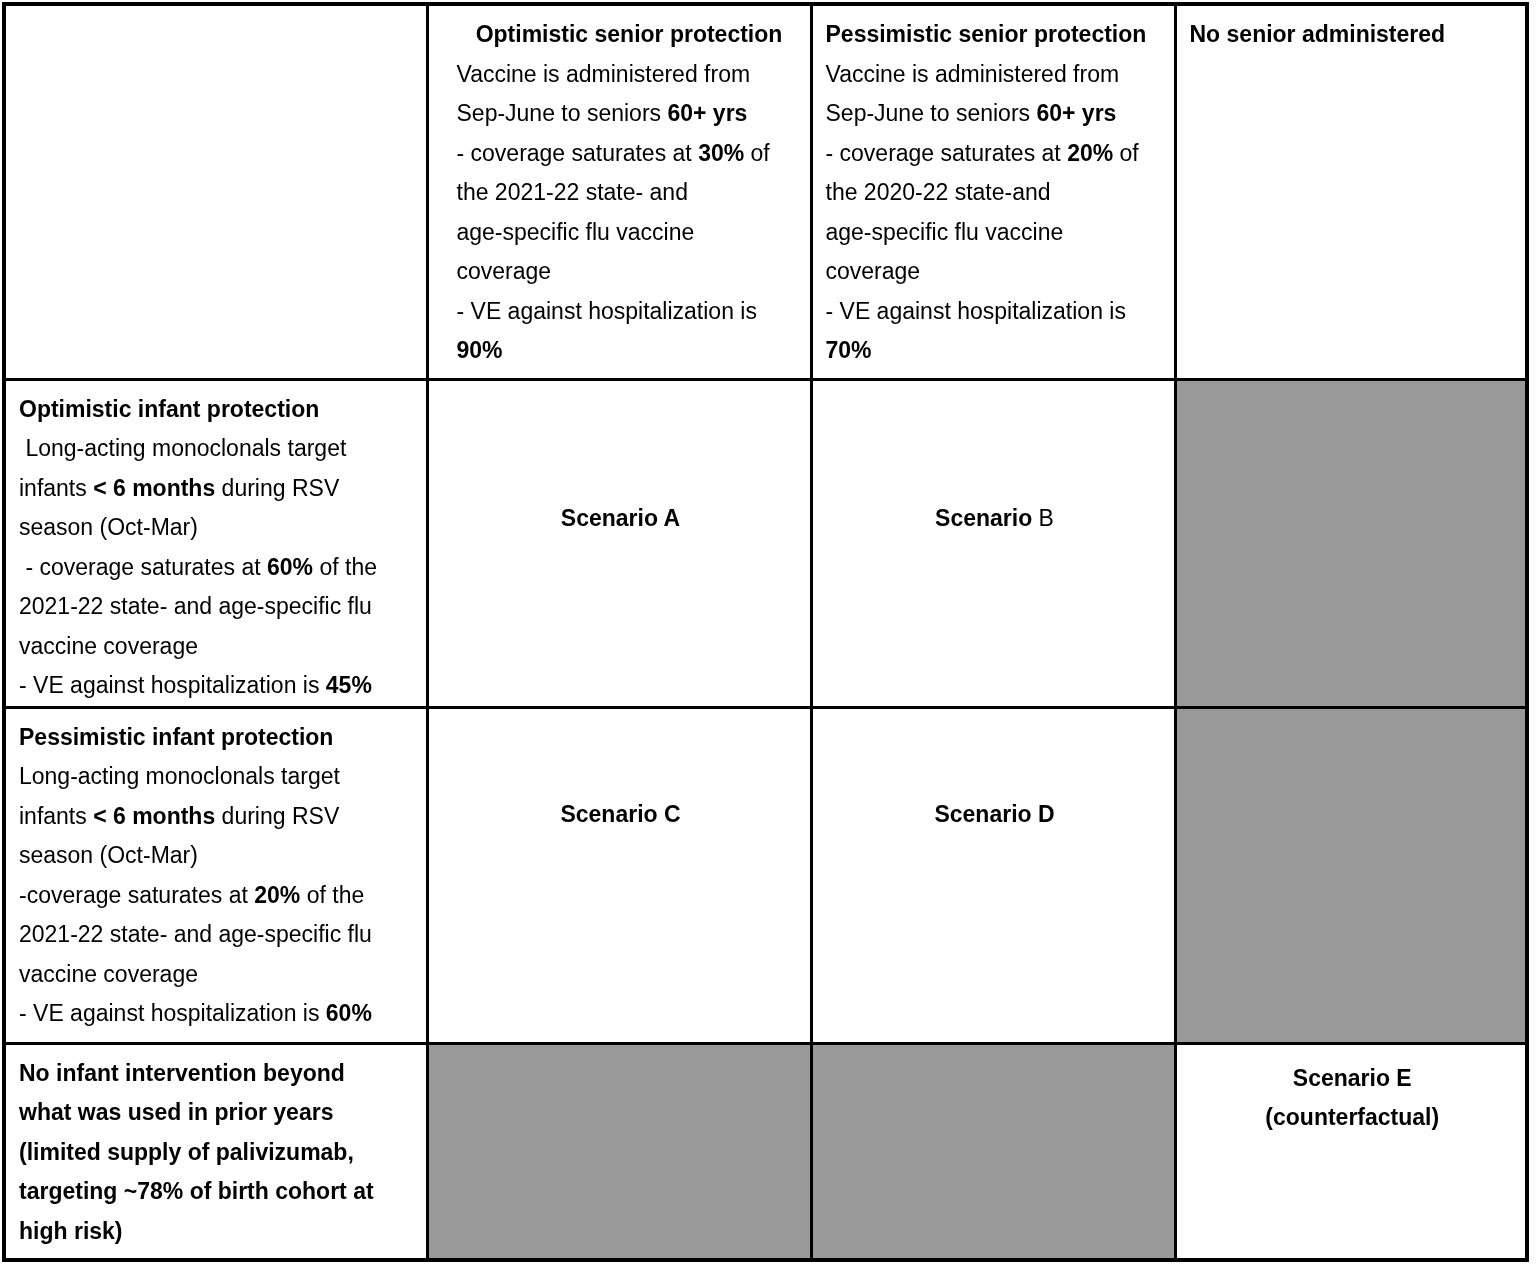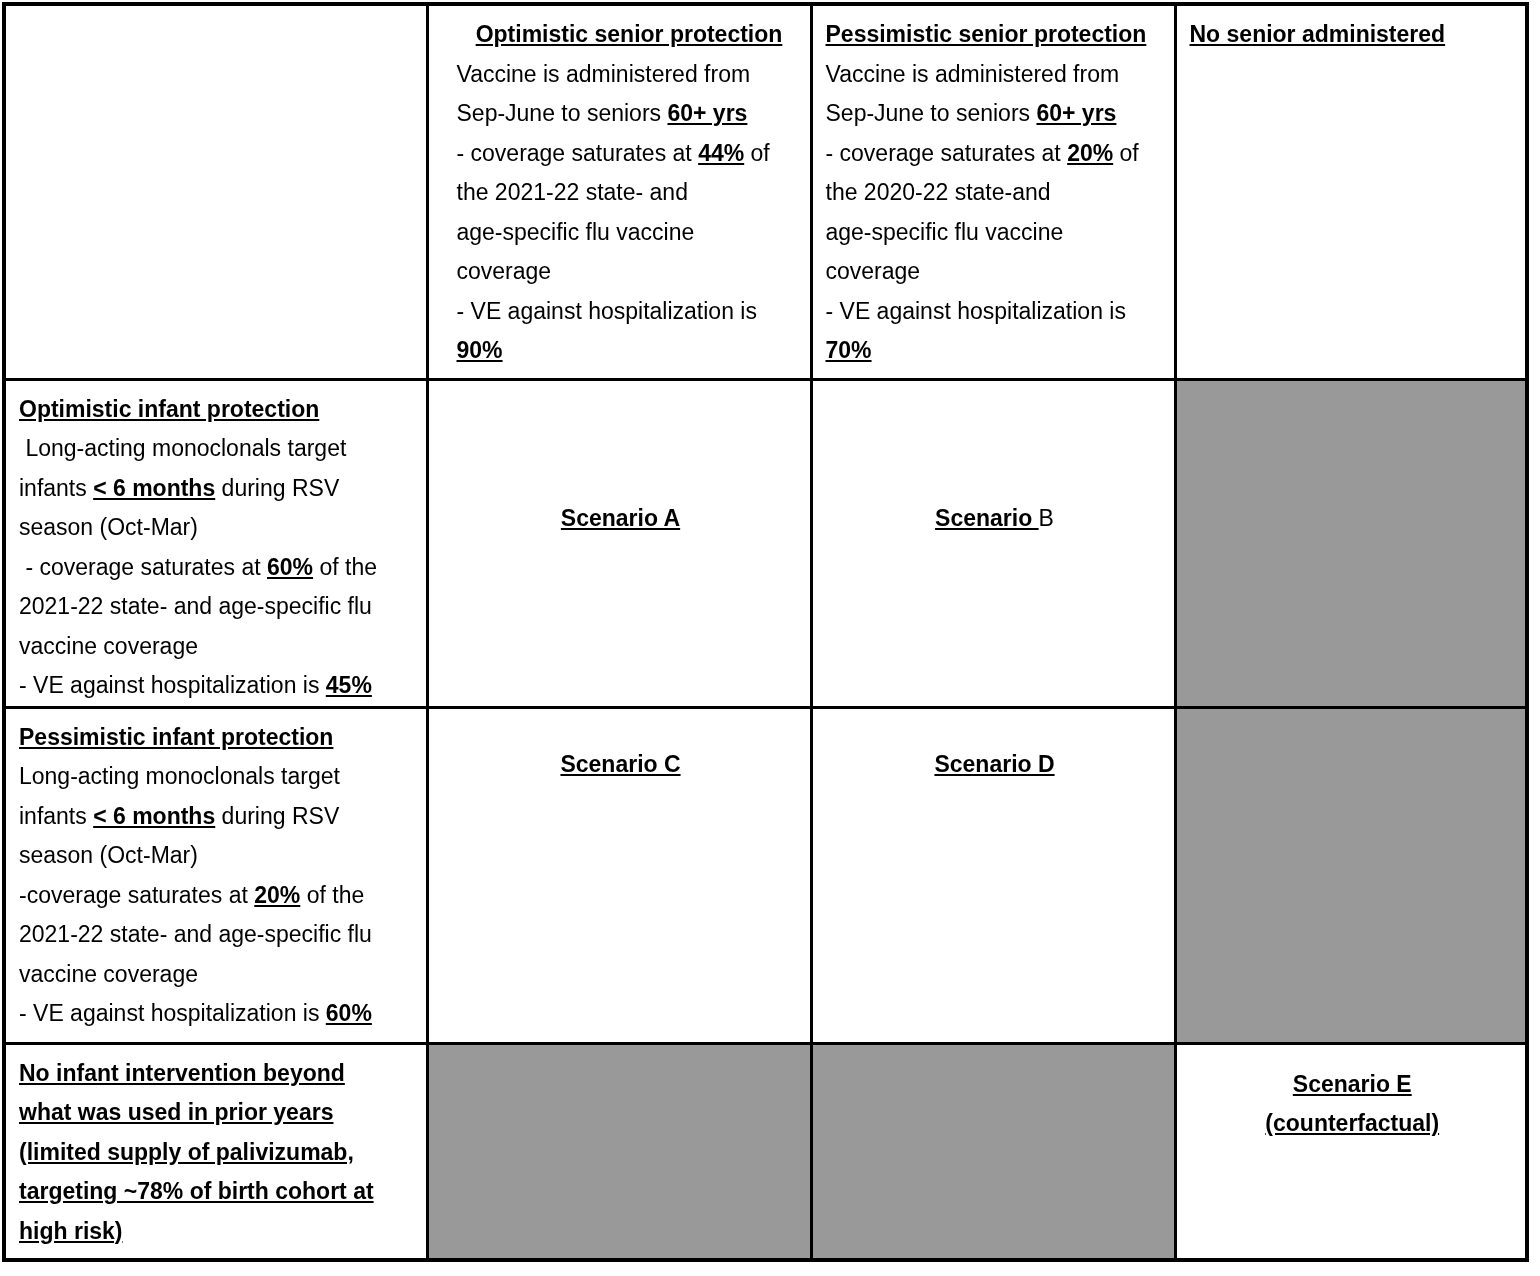--- a/index.html
+++ b/index.html
@@ -25,46 +25,46 @@
     overflow: hidden;
   }
   tbody tr:nth-child(1) { height: 375px; }
   tbody tr:nth-child(2) { height: 327px; }
   tbody tr:nth-child(3) { height: 336px; }
   tbody tr:nth-child(4) { height: 217px; }
   
   tbody tr:first-child td:nth-child(2) { padding-left: 28px; padding-right: 8px; }
   .line { white-space: pre; }
   .line.ac { text-align: center; }
-  .b { font-weight: bold; text-decoration: underline; }
+  .b { font-weight: bold; }
   td.a-center { text-align: left; }
   td.shaded { background: var(--shaded, #999999); }
   td.scn { text-align: center; }
   td.off-deep { padding-top: 118px; }
-  td.off-mid  { padding-top: 36px; }
-  td.off-top  { padding-top: 20px; }
+  td.off-mid  { padding-top: 86px; }
+  td.off-top  { padding-top: 14px; }
 </style>
 </head>
 <body style="color: rgb(0, 0, 0);">
 
 <table class="scenario-table">
   <colgroup>
     <col style="width:423px">
     <col style="width:384px">
     <col style="width:364px">
     <col style="width:352px">
   </colgroup>
   <tbody id="tbl-body">
       <tr>
         <td></td>
         <td>
           <div class="line ac"><span class="b">Optimistic senior protection</span></div>
           <div class="line"><span>Vaccine is administered from</span></div>
           <div class="line"><span>Sep-June to seniors </span><span class="b">60+ yrs</span></div>
-          <div class="line"><span>- coverage saturates at </span><span class="b">44%</span><span> of</span></div>
+          <div class="line"><span>- coverage saturates at </span><span class="b">30%</span><span> of</span></div>
           <div class="line"><span>the 2021-22 state- and</span></div>
           <div class="line"><span>age-specific flu vaccine</span></div>
           <div class="line"><span>coverage</span></div>
           <div class="line"><span>- VE against hospitalization is</span></div>
           <div class="line"><span class="b">90%</span></div>
         </td>
         <td class="a-center">
           <div class="line"><span class="b">Pessimistic senior protection</span></div>
           <div class="line"><span>Vaccine is administered from</span></div>
           <div class="line"><span>Sep-June to seniors </span><span class="b">60+ yrs</span></div>

